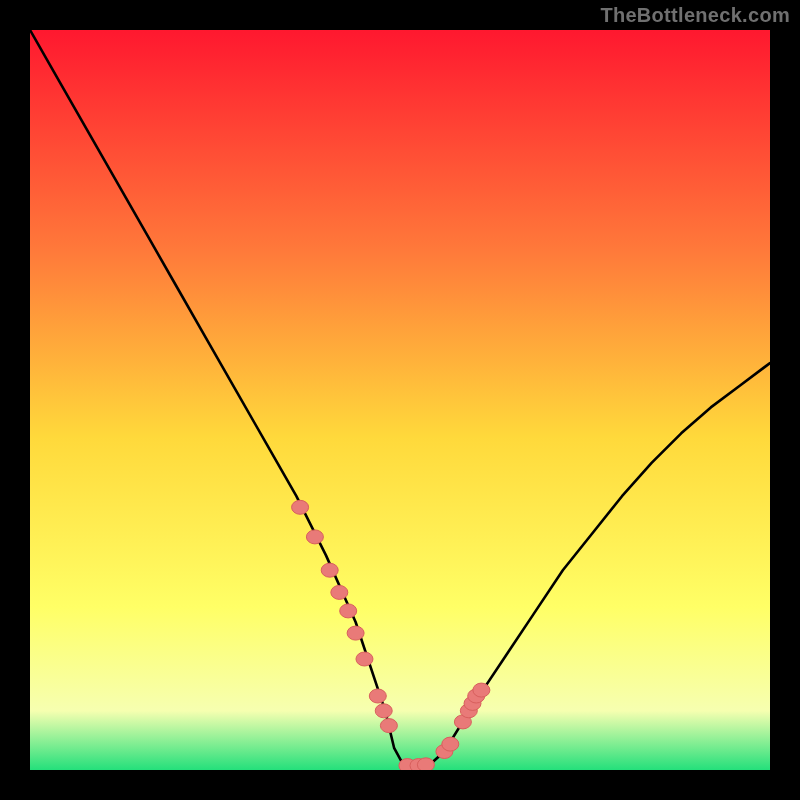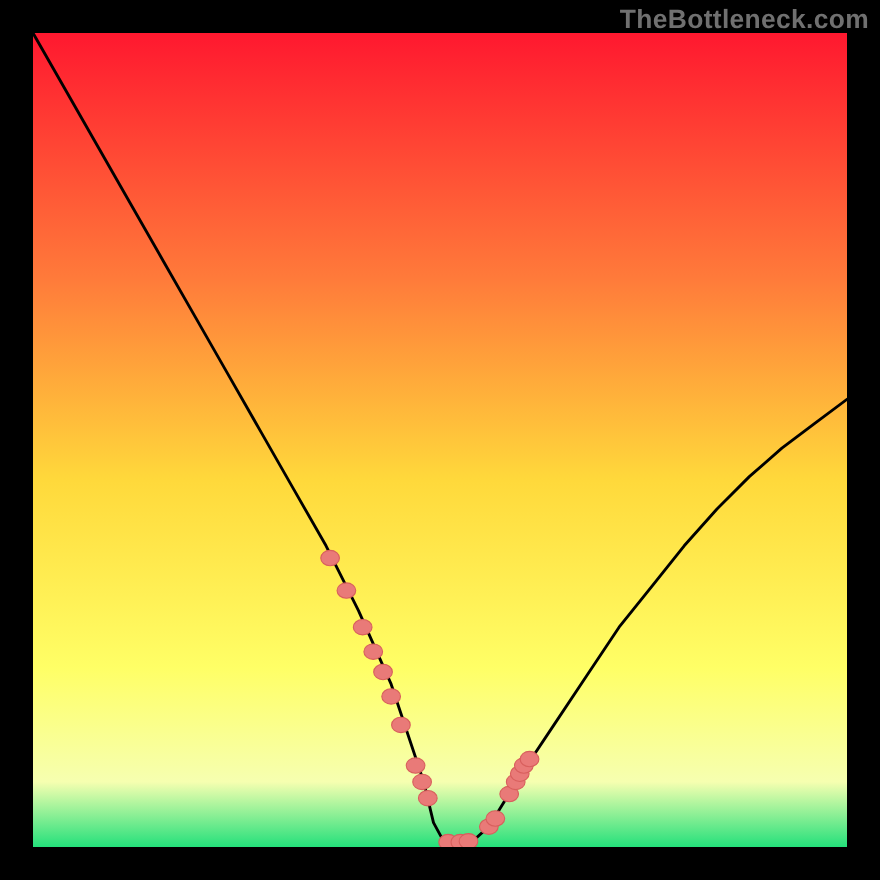--- a/index.html
+++ b/index.html
@@ -17,21 +17,21 @@
     left: 0;
     width: 800px;
     height: 800px;
     background: #000;
   }
   .watermark {
     position: absolute;
     top: 4px;
     right: 10px;
     color: #707070;
-    font-size: 24px;
+    font-size: 20px;
     font-weight: 600;
     letter-spacing: 0.3px;
     z-index: 3;
   }
   svg.plot {
     position: absolute;
     top: 30px;
     left: 30px;
     width: 740px;
     height: 740px;

